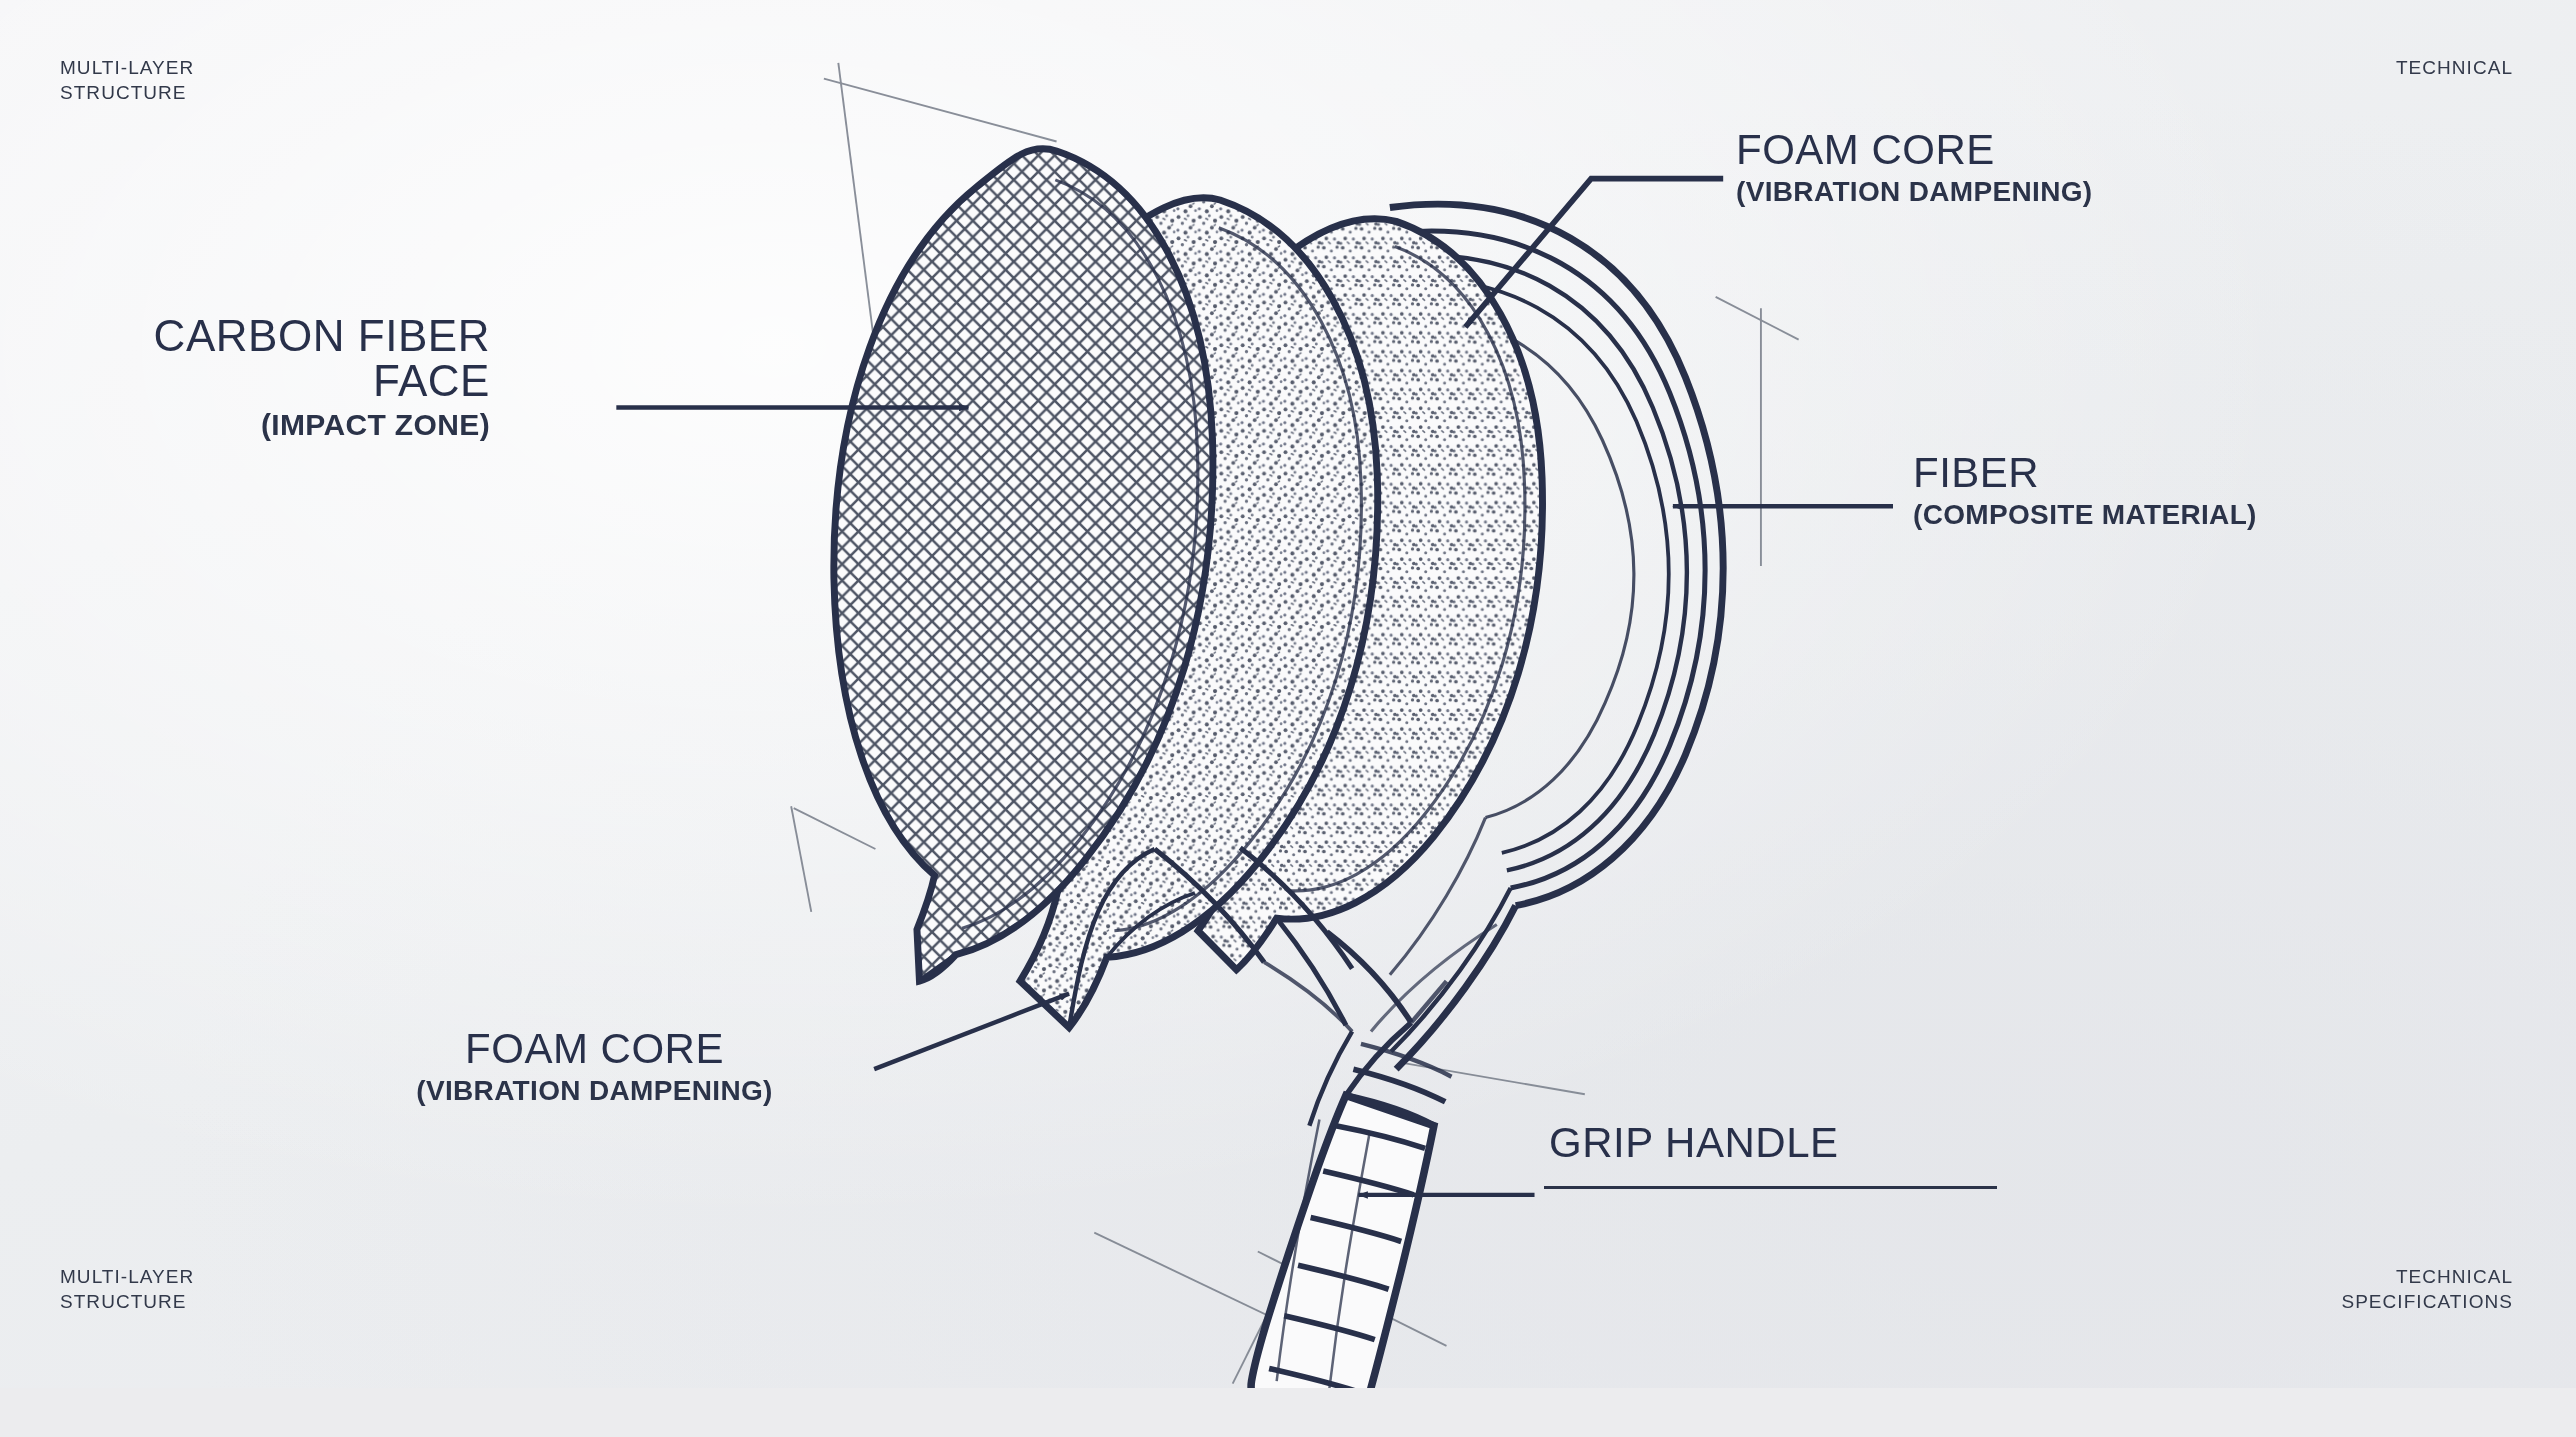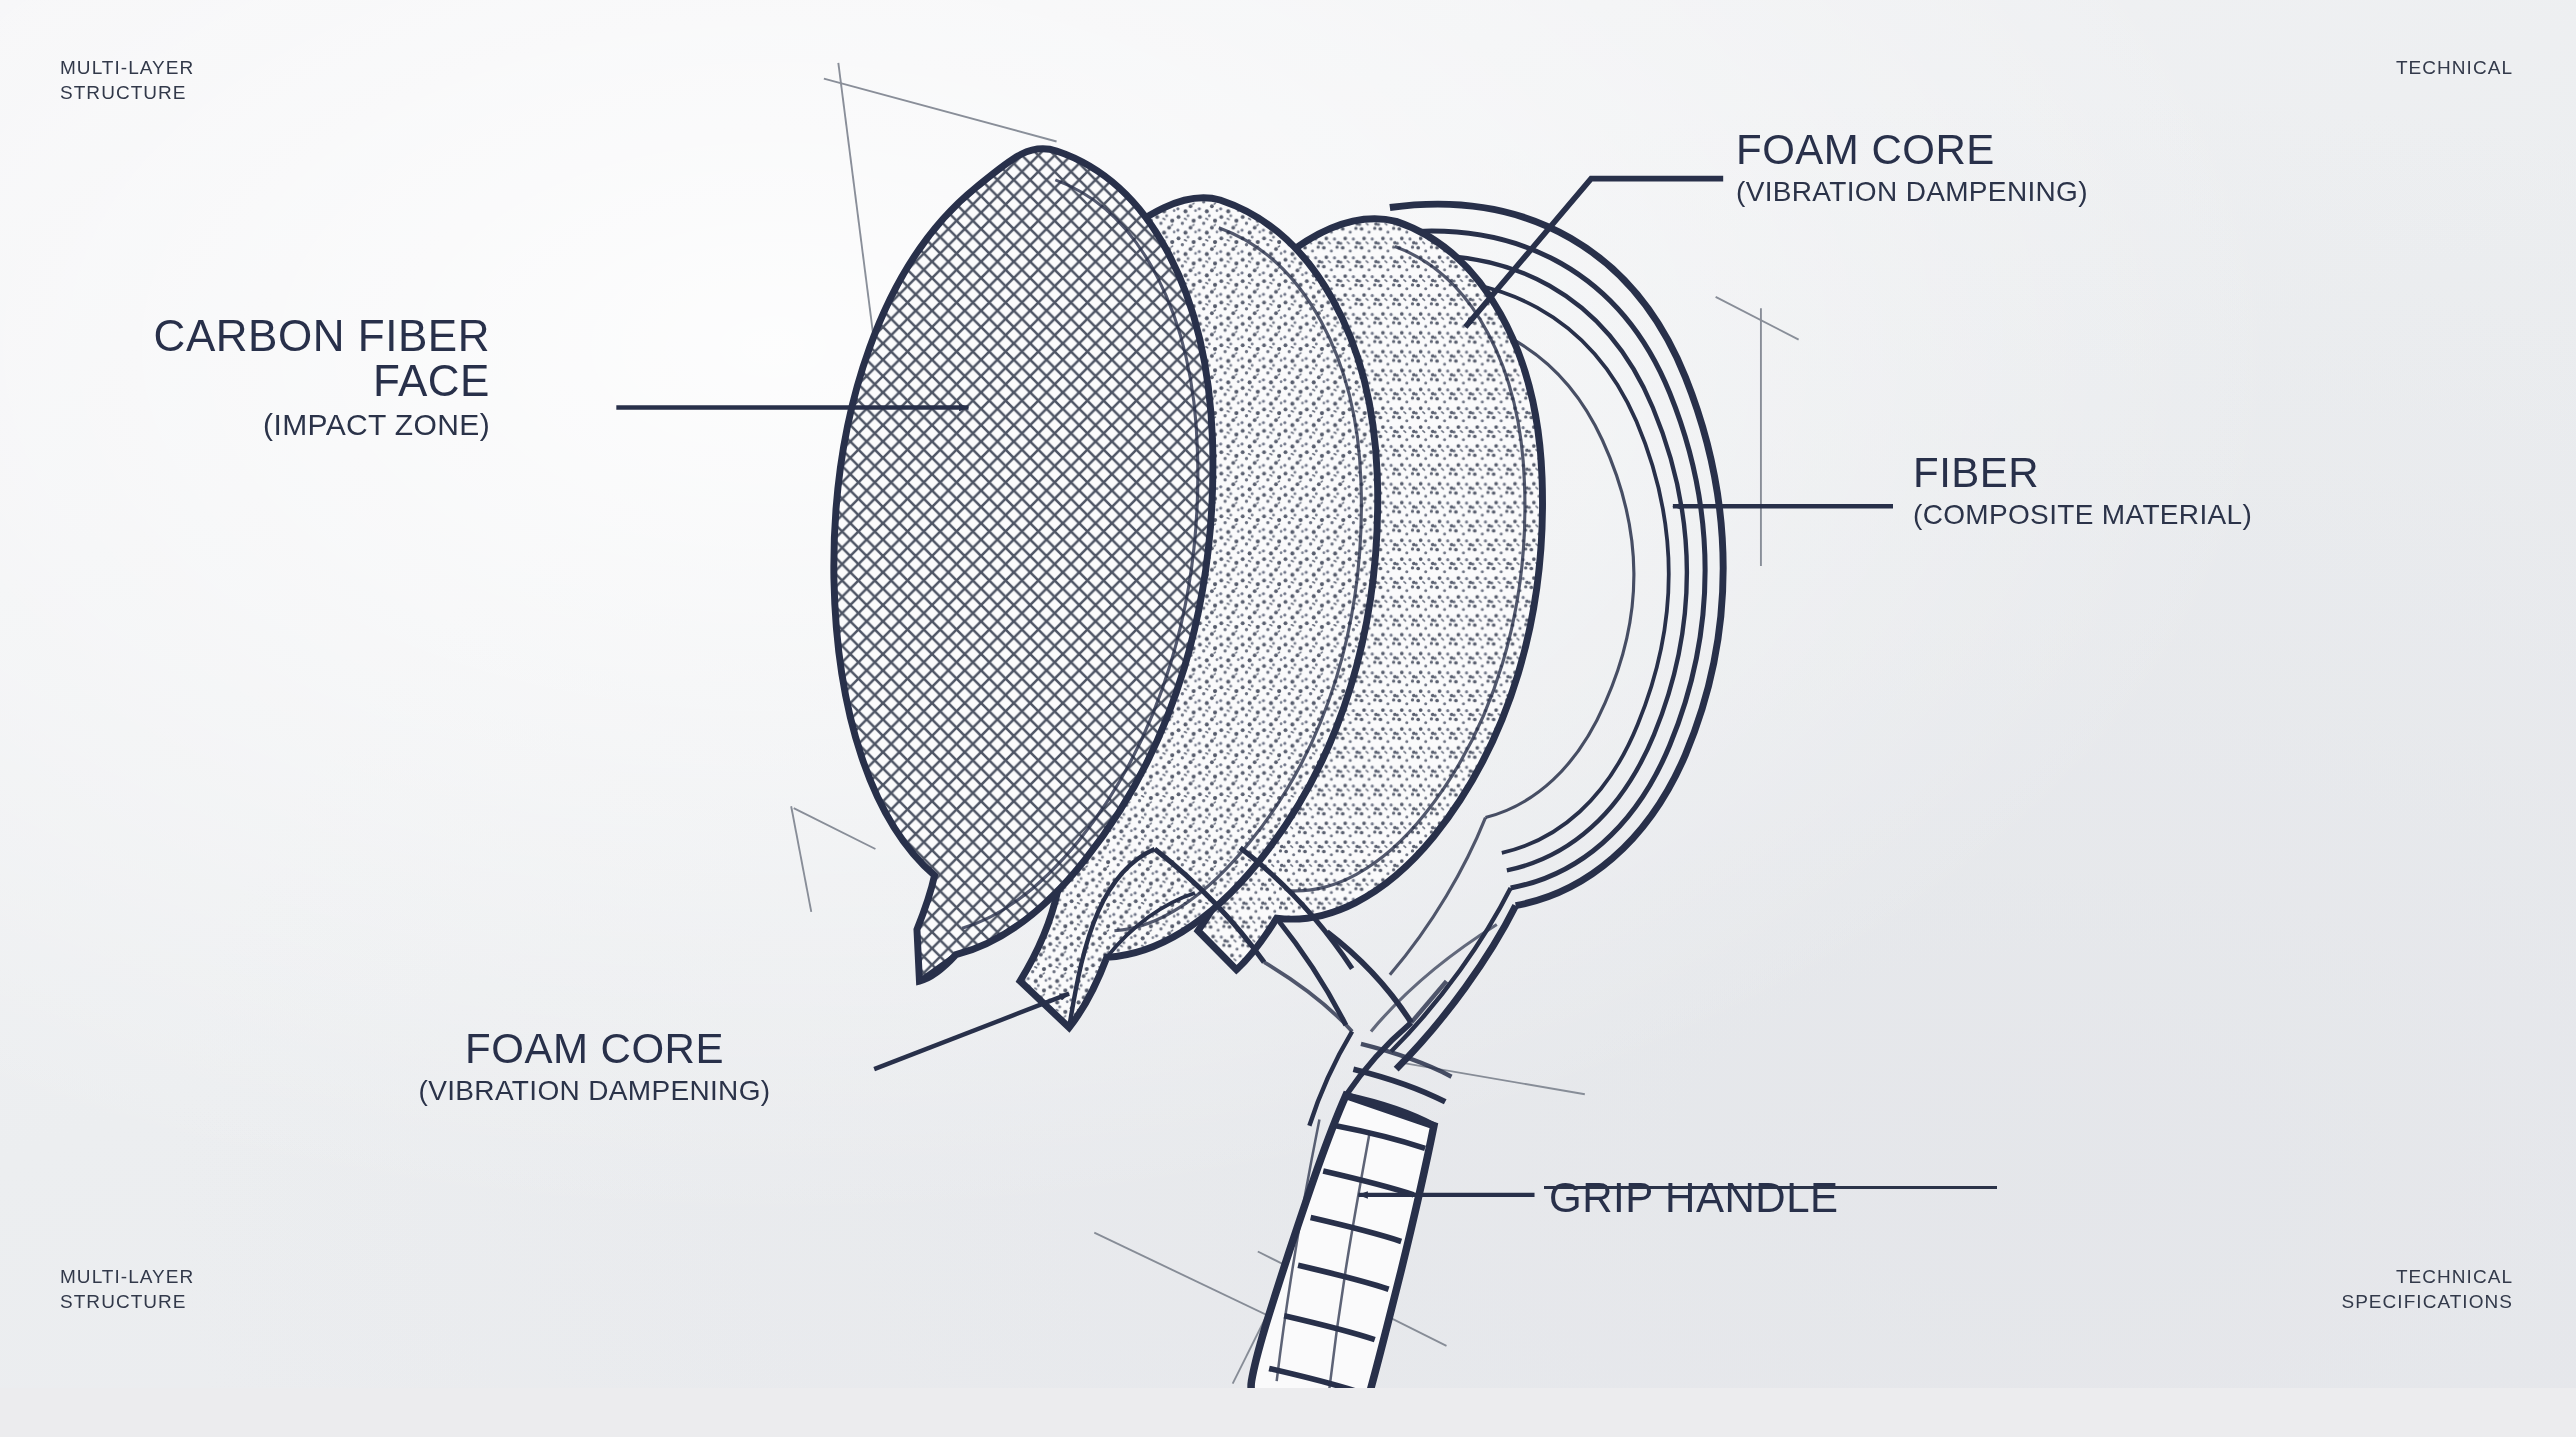--- a/index.html
+++ b/index.html
@@ -45,33 +45,33 @@
     white-space:nowrap;
     font-weight:400;
   }
   .callout .sub{
     font-size:28px;
     letter-spacing:.012em;
     line-height:1.06;
     color:#2b3349;
     white-space:nowrap;
     margin-top:5.7px;
-    font-weight:400;
+    font-weight:700;
   }
   .callout.align-center{text-align:center;}
 
   
   #callout-carbon-fiber-face{left:113px;top:313px;text-align:right;width:377px;}
   #callout-carbon-fiber-face .title{font-size:44px;line-height:1.03;white-space:normal;}
   #callout-carbon-fiber-face .sub{font-size:30px;}
 
   #callout-foam-core-top{left:1736px;top:129px;}
   #callout-frame{left:1913px;top:452px;}
   #callout-foam-core-bottom{left:296px;top:1028px;width:597px;text-align:center;}
-  #callout-grip-handle{left:1549px;top:1177px;}
+  #callout-grip-handle{left:1549px;top:1122px;}
 
   .underline-rule{
     position:absolute;
     height:3.1px;background:#2b3349;
   }
 </style>
 </head>
 <body>
 
 <div id="stage">

